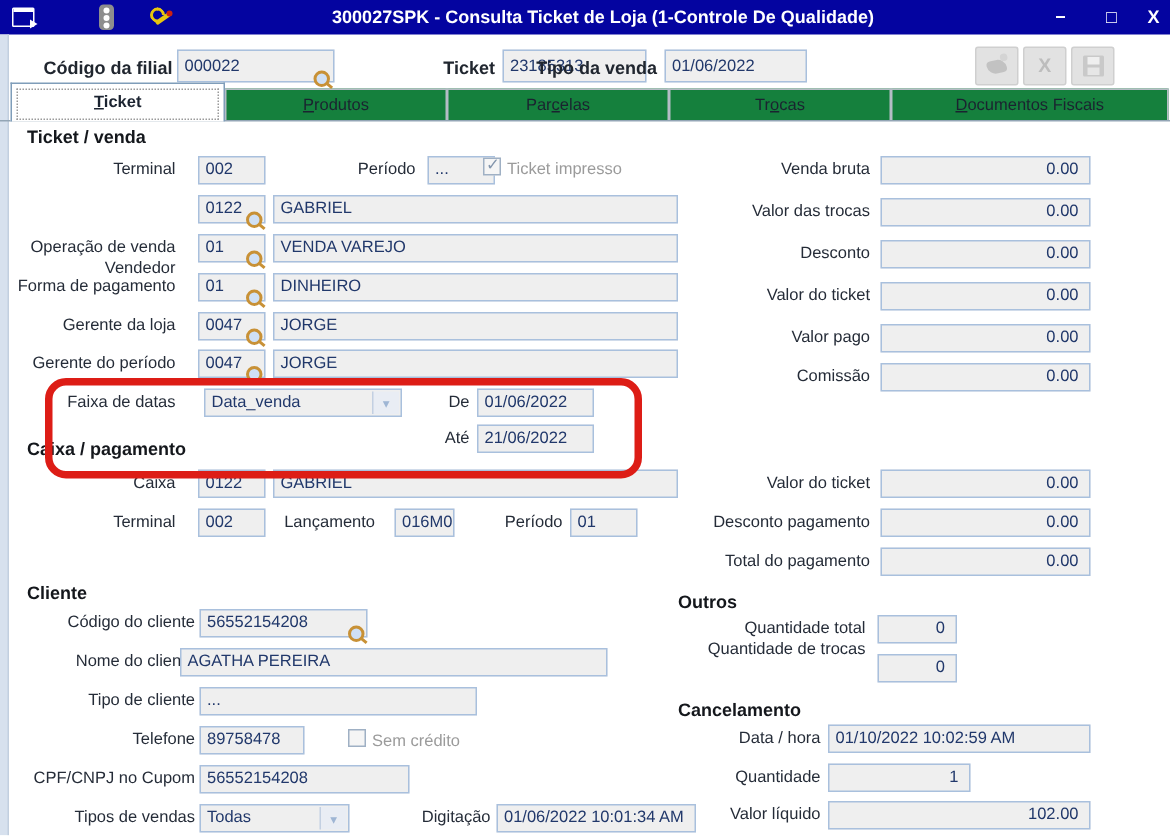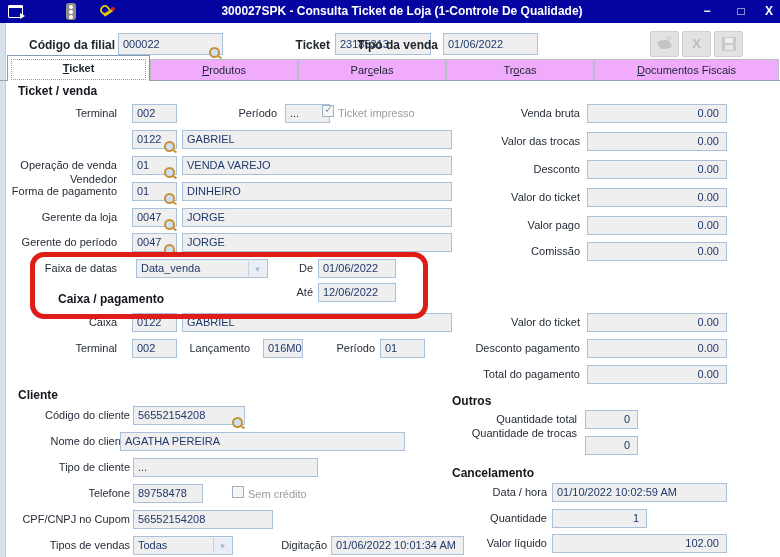--- a/index.html
+++ b/index.html
@@ -39,21 +39,21 @@
   .ddbtn{position:absolute;top:1px;right:1px;bottom:1px;width:17px;background:#e9edf4;
          border-left:1px solid #c3d0e2;text-align:center;color:#9fb6d4;font-size:9px;line-height:16px;}
   
   .cb{position:absolute;width:12px;height:12px;box-sizing:border-box;background:#f5f5f5;border:1px solid #9fb0c4;}
   .cb .chk{position:absolute;left:1px;top:-3px;color:#8496ad;font-size:11px;font-weight:bold;}
   
   .mag{position:absolute;width:7px;height:7px;border:2px solid #c89136;border-radius:50%;background:#cfe0f5;z-index:4;}
   .mag::after{content:"";position:absolute;width:5px;height:2px;background:#c89136;right:-4px;bottom:-2px;transform:rotate(40deg);}
   
   .tabstrip{position:absolute;left:0;top:57px;width:780px;height:24px;border-bottom:1px solid #93a5b5;box-sizing:border-box;}
-  .tab{position:absolute;top:2px;height:21px;box-sizing:border-box;background:#f0abfc;
+  .tab{position:absolute;top:2px;height:21px;box-sizing:border-box;background:#15803d;
        border:1px solid #b5bdc6;border-bottom:none;text-align:center;color:#1b2330;line-height:20px;}
   .tab.active{top:-2px;height:26px;background:#ffffff;border:1px solid #7f9db9;border-bottom:none;
               font-weight:bold;z-index:2;line-height:24px;}
   .tab.active::after{content:"";position:absolute;left:3px;right:3px;top:3px;bottom:1px;border:1px dotted #9a9a9a;}
   .accel{text-decoration:underline;}
   
   .tbtn{position:absolute;top:31px;width:29px;height:26px;background:#e2e2e2;border:1px solid #cfcfcf;
         border-radius:2px;box-sizing:border-box;}
   .blob{position:absolute;left:7px;top:8px;width:13px;height:9px;background:#c2c2c2;
         border-radius:3px 7px 3px 7px;transform:rotate(-14deg);}
@@ -157,38 +157,38 @@
   <div class="fld" style="left:182px;top:233px;width:270px;">JORGE</div>
 
   <div class="lbl" style="left:2px;top:261px;width:115px;">Faixa de datas</div>
   <div class="fld" style="left:136px;top:259px;width:132px;">
     <span>Data_venda</span>
     <span class="ddbtn">▾</span>
   </div>
   <div class="lbl" style="left:290px;top:261px;width:23px;">De</div>
   <div class="fld" style="left:318px;top:259px;width:78px;">01/06/2022</div>
   <div class="lbl" style="left:285px;top:285px;width:28px;">Até</div>
-  <div class="fld" style="left:318px;top:283px;width:78px;">12/06/2022</div>
+  <div class="fld" style="left:318px;top:283px;width:78px;">21/06/2022</div>
 
   <div class="lbl" style="left:440px;top:106px;width:140px;">Venda bruta</div>
   <div class="fld num" style="left:587px;top:104px;width:140px;">0.00</div>
   <div class="lbl" style="left:440px;top:134px;width:140px;">Valor das trocas</div>
   <div class="fld num" style="left:587px;top:132px;width:140px;">0.00</div>
   <div class="lbl" style="left:440px;top:162px;width:140px;">Desconto</div>
   <div class="fld num" style="left:587px;top:160px;width:140px;">0.00</div>
   <div class="lbl" style="left:440px;top:190px;width:140px;">Valor do ticket</div>
   <div class="fld num" style="left:587px;top:188px;width:140px;">0.00</div>
   <div class="lbl" style="left:440px;top:218px;width:140px;">Valor pago</div>
   <div class="fld num" style="left:587px;top:216px;width:140px;">0.00</div>
   <div class="lbl" style="left:440px;top:244px;width:140px;">Comissão</div>
   <div class="fld num" style="left:587px;top:242px;width:140px;">0.00</div>
 
   <div class="redbox"></div>
 
-  <div class="sec" style="left:18px;top:292px;margin-left:40px;">Caixa / pagamento</div>
+  <div class="sec" style="left:18px;top:292px;">Caixa / pagamento</div>
   <div class="lbl" style="left:2px;top:315px;width:115px;">Caixa</div>
   <div class="fld" style="left:132px;top:313px;width:45px;">0122</div>
   <div class="fld" style="left:182px;top:313px;width:270px;">GABRIEL</div>
   <div class="lbl" style="left:2px;top:341px;width:115px;">Terminal</div>
   <div class="fld" style="left:132px;top:339px;width:45px;">002</div>
   <div class="lbl" style="left:183px;top:341px;width:67px;">Lançamento</div>
   <div class="fld" style="left:263px;top:339px;width:40px;">016M005</div>
   <div class="lbl" style="left:315px;top:341px;width:60px;">Período</div>
   <div class="fld" style="left:380px;top:339px;width:45px;">01</div>
 

